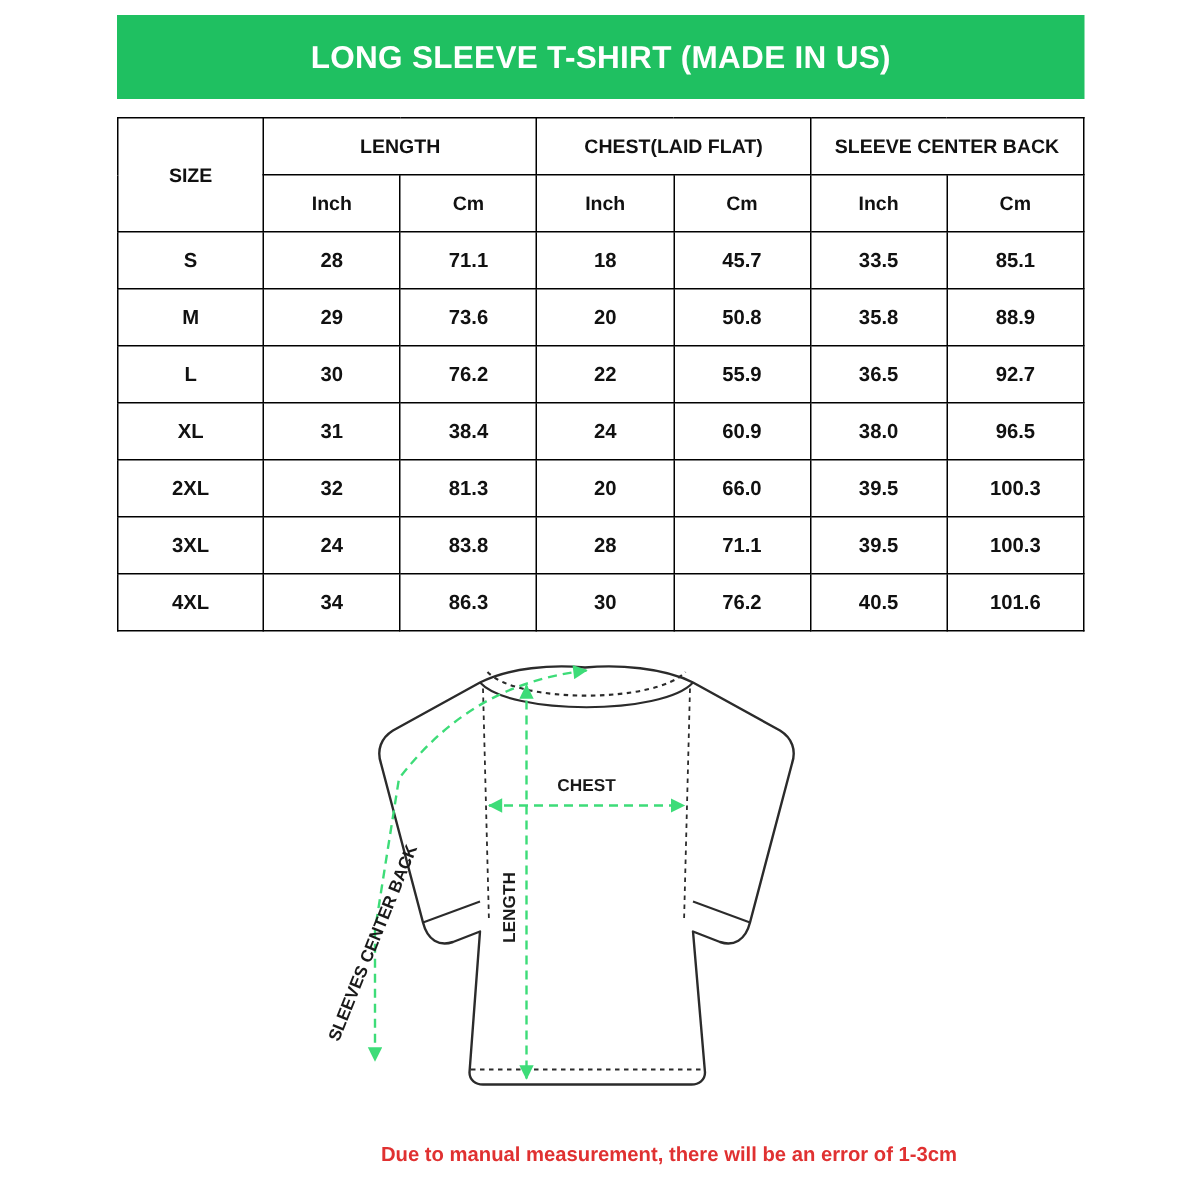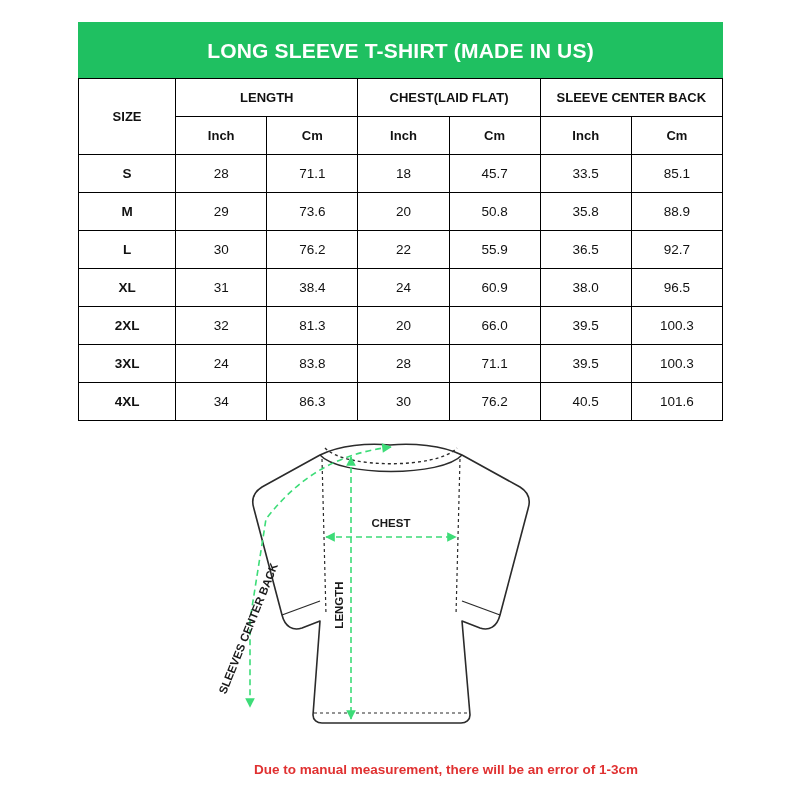--- a/index.html
+++ b/index.html
@@ -24,21 +24,20 @@
   .header {
     position: absolute;
     left: 78px;
     top: 10px;
     width: 645px;
     height: 56px;
     background: #1fc061;
     display: flex;
     align-items: center;
     justify-content: center;
-    margin-top: 12px;
   }
   .header-title {
     color: #ffffff;
     font-size: 21px;
     font-weight: bold;
     letter-spacing: 0.2px;
     text-align: center;
     line-height: 1;
   }
   
@@ -64,21 +63,21 @@
     vertical-align: middle;
   }
   table.size-table th {
     font-weight: bold;
     font-size: 13px;
   }
   table.size-table td.size-col {
     font-weight: bold;
   }
   table.size-table td {
-    font-weight: normal;
+    font-weight: bold;
     font-size: 13.5px;
   }
   .col-size { width: 97px; }
   .col-val  { width: 91px; }
   
   .illo {
     position: absolute;
     left: 0;
     top: 415px;
     width: 800px;

